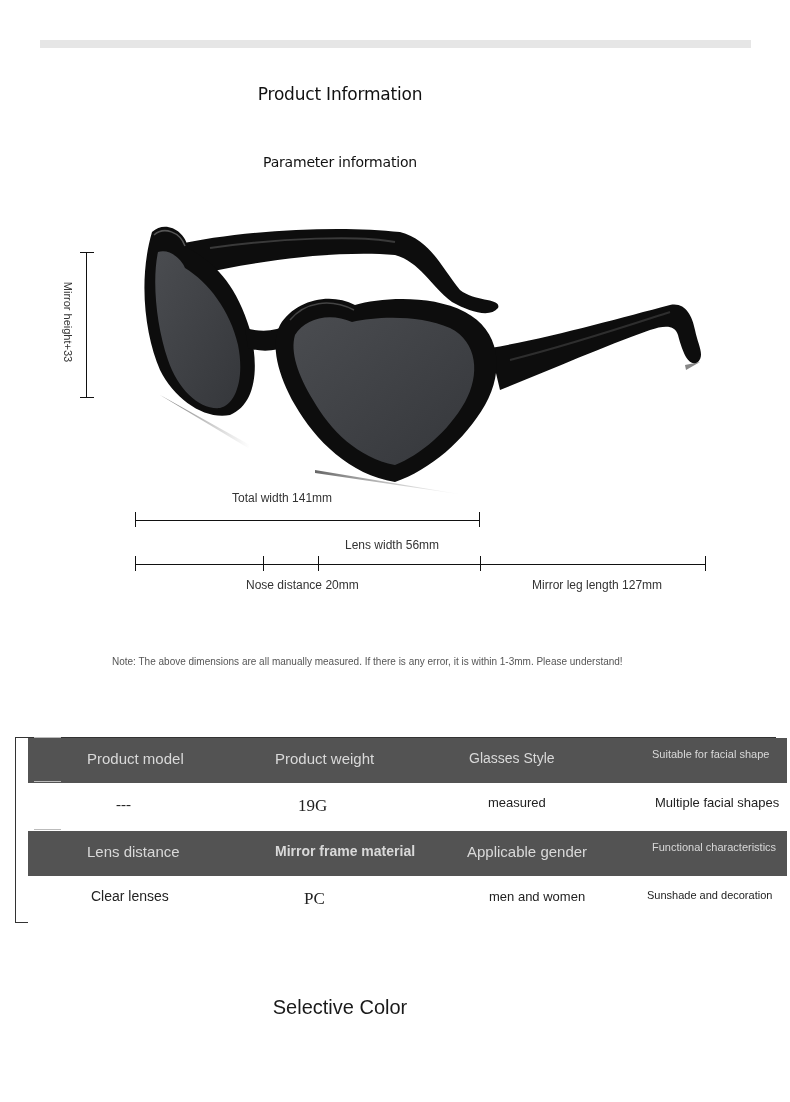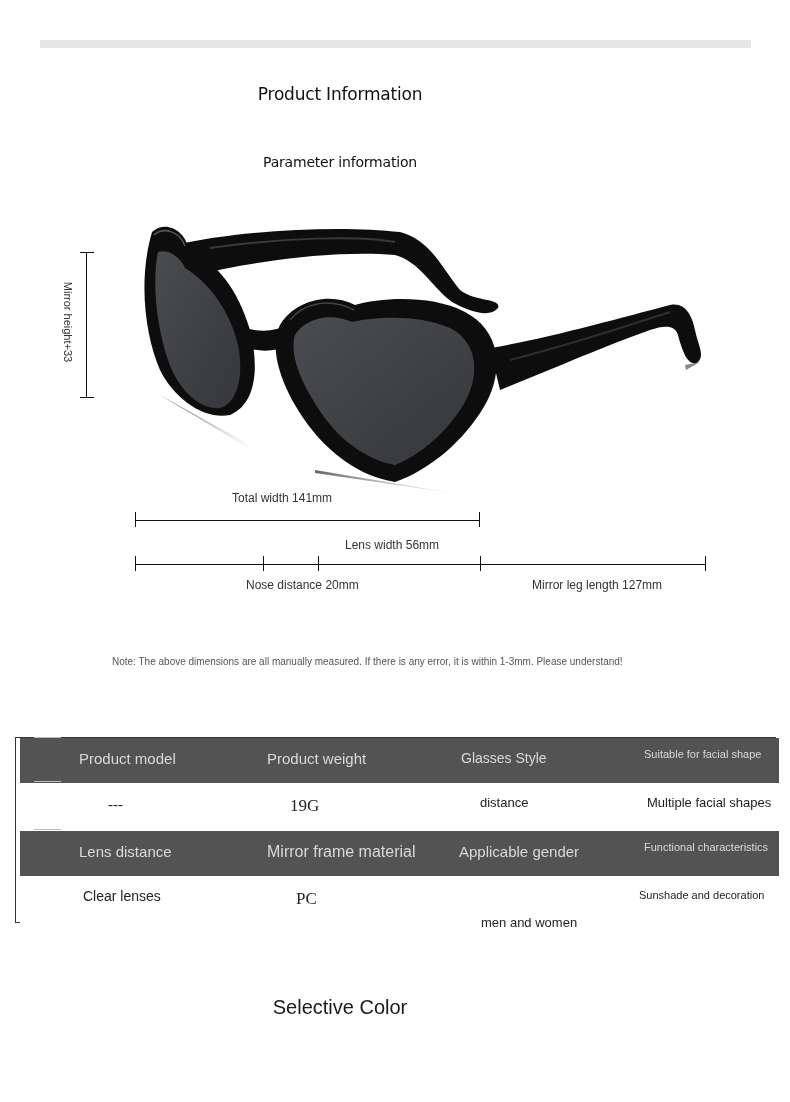--- a/index.html
+++ b/index.html
@@ -113,21 +113,21 @@
       left: 15px;
       top: 737px;
       width: 761px;
       height: 186px;
       border: 1px solid #333;
       box-sizing: border-box;
       background: #fff;
     }
     .row {
       position: absolute;
-      left: 4px;
+      left: 12px;
       width: 100%;
     }
     .row.head {
       background: #535353;
       height: 45px;
     }
     .row.value {
       background: #ffffff;
       height: 48px;
     }
@@ -232,33 +232,33 @@
 <div class="param-table">
   <div class="row head" style="top:0;">
     <span class="cell" style="left:59px;">Product model</span>
     <span class="cell" style="left:247px;">Product weight</span>
     <span class="cell" style="left:441px; font-size:14px;">Glasses Style</span>
     <span class="cell small" style="left:624px;">Suitable for facial shape</span>
   </div>
   <div class="row value" style="top:45px;">
     <span class="cell serif" style="left:88px; font-size:15px;">---</span>
     <span class="cell serif" style="left:270px;">19G</span>
-    <span class="cell" style="left:460px; top:12px;">distance</span>
+    <span class="cell" style="left:460px; top:12px;">measured</span>
     <span class="cell" style="left:627px; top:12px;">Multiple facial shapes</span>
   </div>
   <div class="row head" style="top:93px;">
     <span class="cell" style="left:59px;">Lens distance</span>
-    <span class="cell" style="left:247px; font-size:16px;">Mirror frame material</span>
+    <span class="cell" style="left:247px; font-size:14px;font-weight:bold;">Mirror frame material</span>
     <span class="cell" style="left:439px;">Applicable gender</span>
     <span class="cell small" style="left:624px;">Functional characteristics</span>
   </div>
   <div class="row value" style="top:138px;">
     <span class="cell" style="left:63px; top:12px; font-size:14px;">Clear lenses</span>
     <span class="cell serif" style="left:276px;">PC</span>
-    <span class="cell" style="left:461px; top:13px;margin-top:26px;">men and women</span>
+    <span class="cell" style="left:461px; top:13px;">men and women</span>
     <span class="cell small" style="left:619px; top:13px;">Sunshade and decoration</span>
   </div>
 </div>
 <div class="accent-mark" style="top:737px;"></div>
 <div class="accent-mark" style="top:781px;"></div>
 <div class="accent-mark" style="top:829px;"></div>
 
 <div class="section-title title-color">Selective Color</div>
 
 </body></html>

